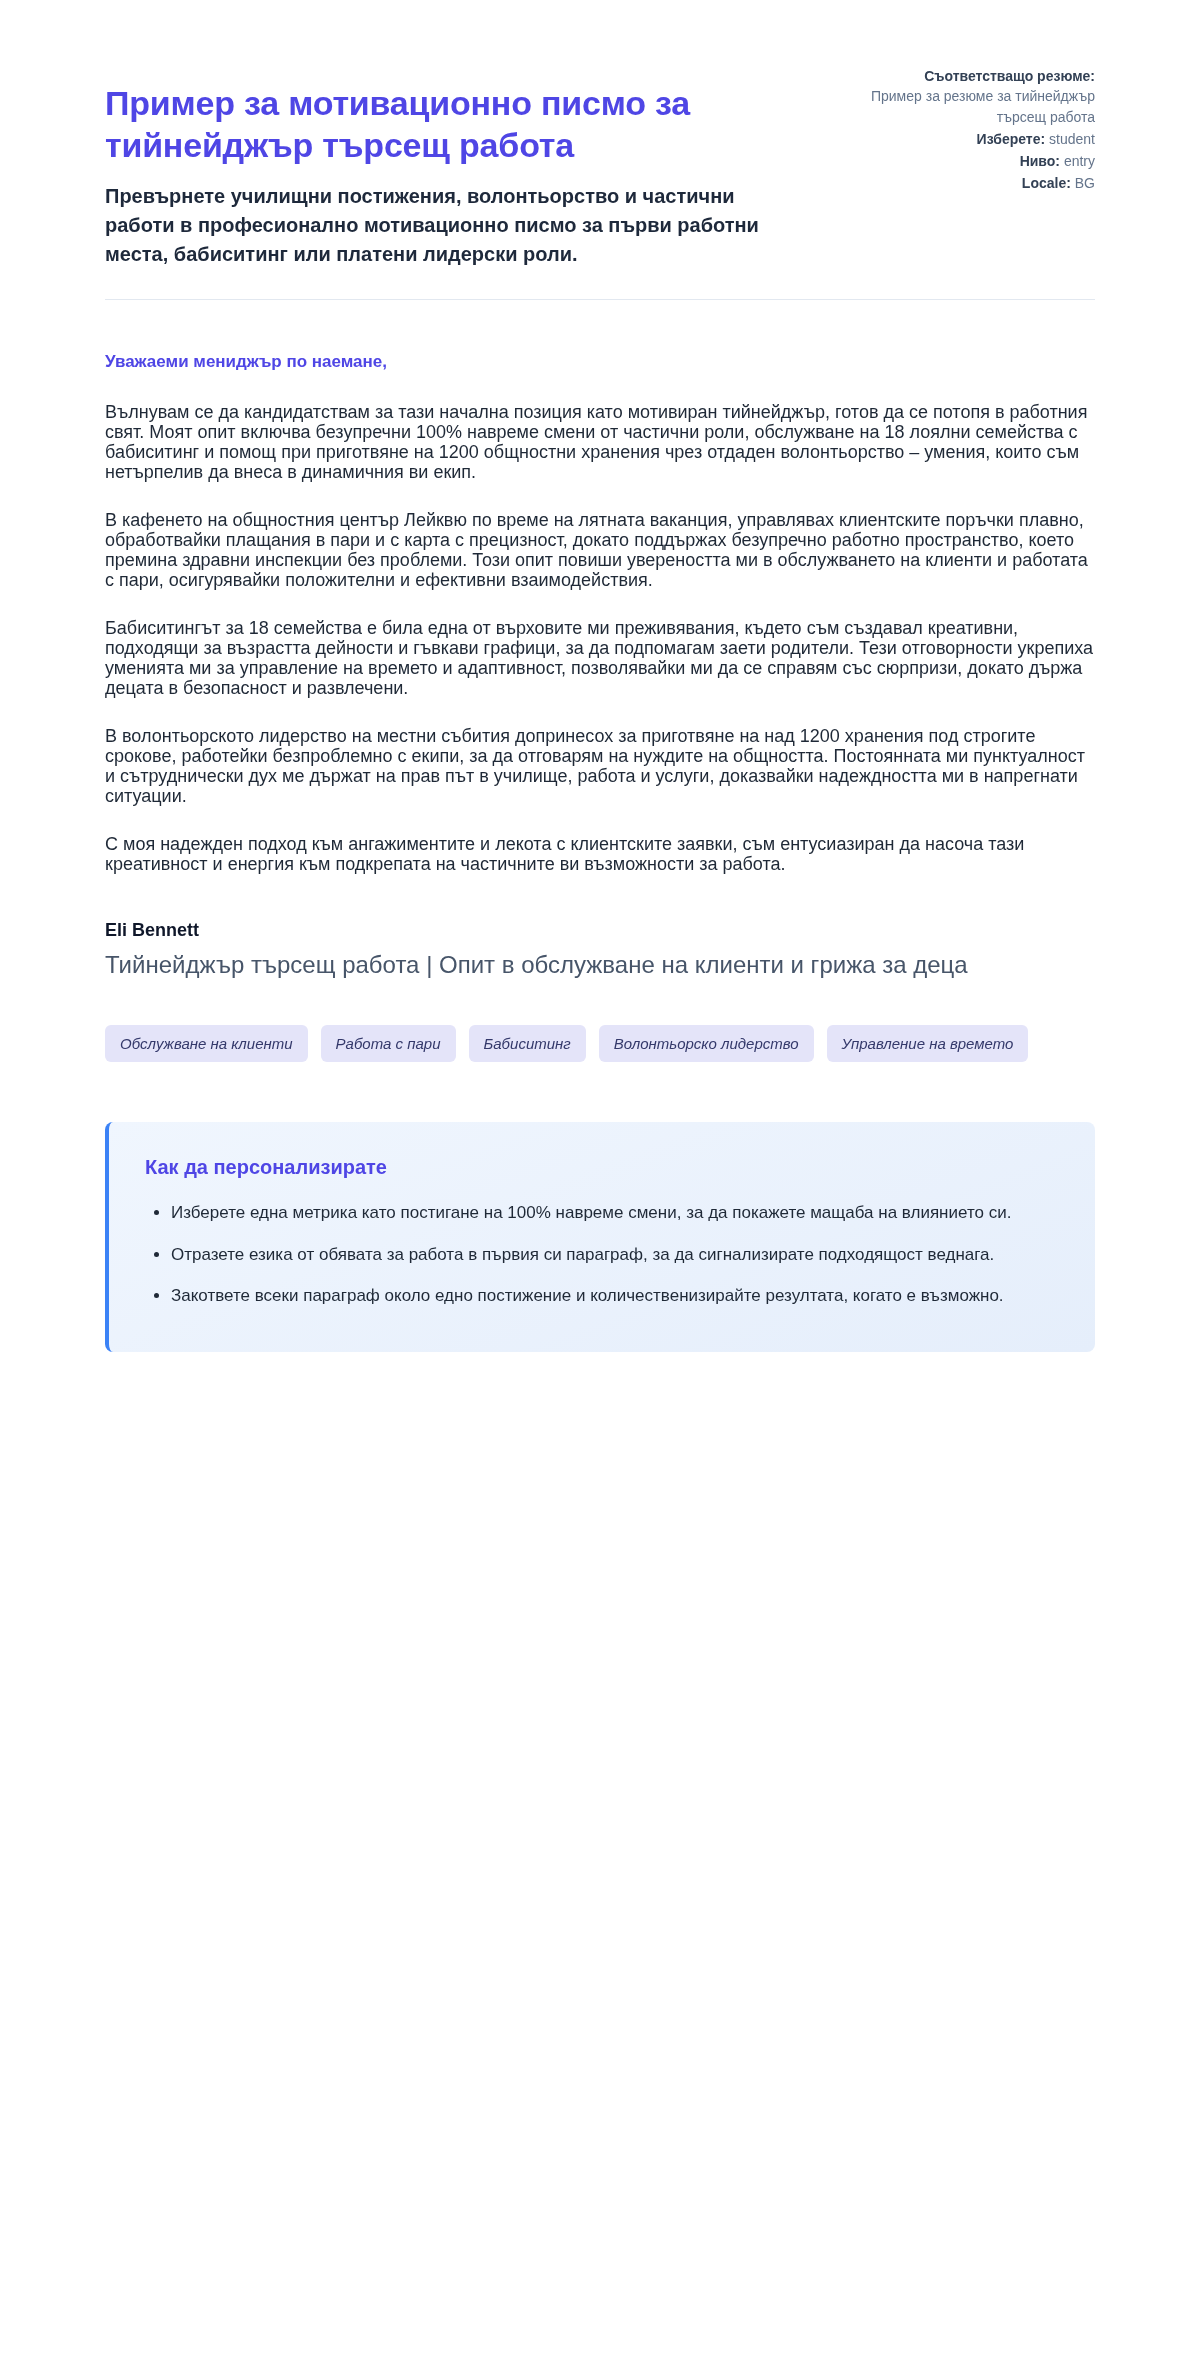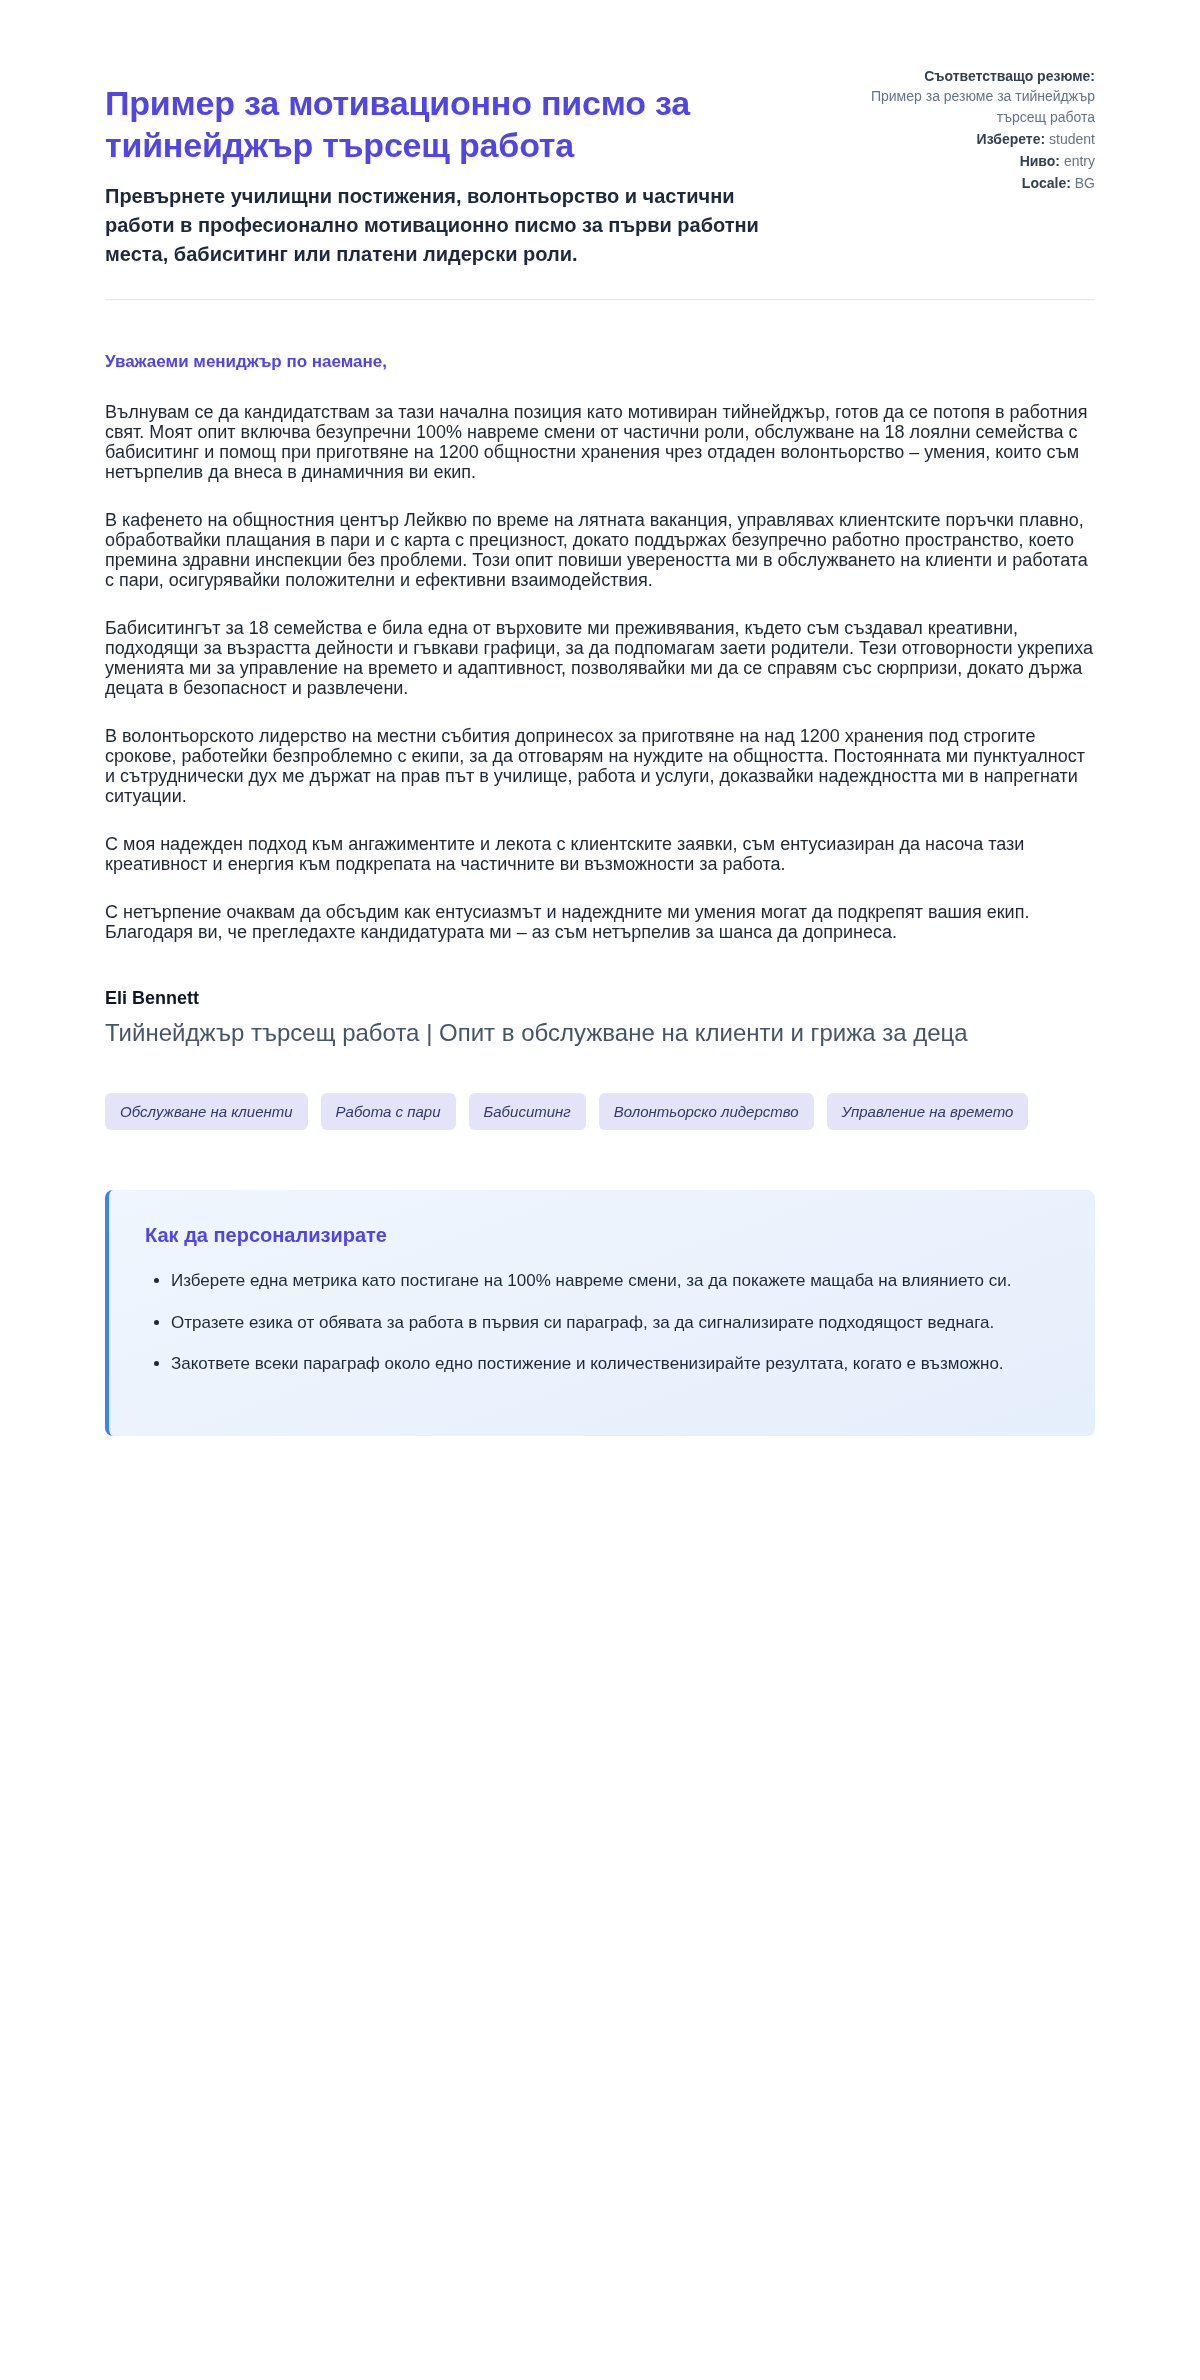--- a/index.html
+++ b/index.html
@@ -47,21 +47,21 @@
     display: inline-block; background: var(--tag-bg, #e4e4f9); color: var(--tag-text, #34396b);
     font-size: 15px; padding: 10px 15px; border-radius: 6px; white-space: nowrap;
   }
 
   
   .callout {
     margin-top: 60px;
     background: linear-gradient(160deg, var(--callout-bg-start, #f0f6fe) 0%, var(--callout-bg-end, #e5eefb) 100%);
     border-left: 4px solid var(--callout-border, #3b82f6);
     border-radius: 8px;
-    padding: 34px 40px 58px 36px;
+    padding: 34px 40px 42px 36px;
   }
   .callout-title { margin: 0 0 20px; font-size: 20px; font-weight: 700; color: var(--accent, #4f46e5); }
   .callout-list { margin: 0; padding-left: 26px; }
   .callout-item { font-size: 17px; line-height: 1.62; color: var(--body-text, #1f2937); margin-bottom: 14px; }
   .callout-item:last-child { margin-bottom: 0; }
   .callout-item::marker { color: #1f2937; }
 </style>
 </head>
 <body>
 
@@ -94,21 +94,20 @@
 
   <hr class="divider">
 
   <main class="letter">
     <p class="greeting">Уважаеми мениджър по наемане,</p>
     <p class="para">Вълнувам се да кандидатствам за тази начална позиция като мотивиран тийнейджър, готов да се потопя в работния свят. Моят опит включва безупречни 100% навреме смени от частични роли, обслужване на 18 лоялни семейства с бабиситинг и помощ при приготвяне на 1200 общностни хранения чрез отдаден волонтьорство – умения, които съм нетърпелив да внеса в динамичния ви екип.</p>
     <p class="para">В кафенето на общностния център Лейквю по време на лятната ваканция, управлявах клиентските поръчки плавно, обработвайки плащания в пари и с карта с прецизност, докато поддържах безупречно работно пространство, което премина здравни инспекции без проблеми. Този опит повиши увереността ми в обслужването на клиенти и работата с пари, осигурявайки положителни и ефективни взаимодействия.</p>
     <p class="para">Бабиситингът за 18 семейства е била една от върховите ми преживявания, където съм създавал креативни, подходящи за възрастта дейности и гъвкави графици, за да подпомагам заети родители. Тези отговорности укрепиха уменията ми за управление на времето и адаптивност, позволявайки ми да се справям със сюрпризи, докато държа децата в безопасност и развлечени.</p>
     <p class="para">В волонтьорското лидерство на местни събития допринесох за приготвяне на над 1200 хранения под строгите срокове, работейки безпроблемно с екипи, за да отговарям на нуждите на общността. Постоянната ми пунктуалност и сътруднически дух ме държат на прав път в училище, работа и услуги, доказвайки надеждността ми в напрегнати ситуации.</p>
     <p class="para">С моя надежден подход към ангажиментите и лекота с клиентските заявки, съм ентусиазиран да насоча тази креативност и енергия към подкрепата на частичните ви възможности за работа.</p>
-    <p class="para">С нетърпение очаквам да обсъдим как ентусиазмът и надеждните ми умения могат да подкрепят вашия екип. Благодаря ви, че прегледахте кандидатурата ми – аз съм нетърпелив за шанса да допринеса.</p>
 
     <div class="signature">
       <p class="sig-name">Eli Bennett</p>
       <p class="sig-title">Тийнейджър търсещ работа | Опит в обслужване на клиенти и грижа за деца</p>
     </div>
   </main>
 
   <div class="tags">
     <span class="tag">Обслужване на клиенти</span>
     <span class="tag">Работа с пари</span>

